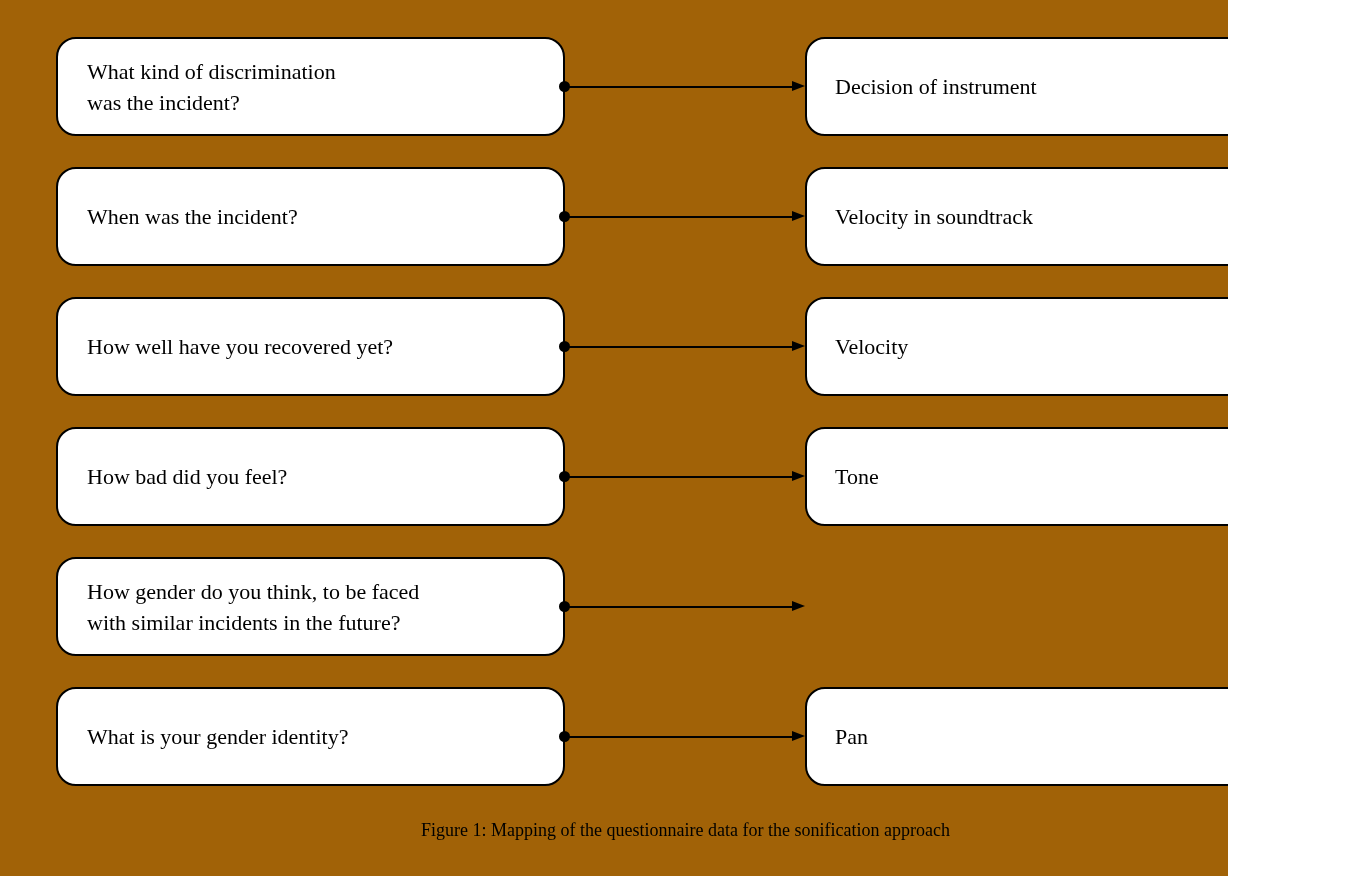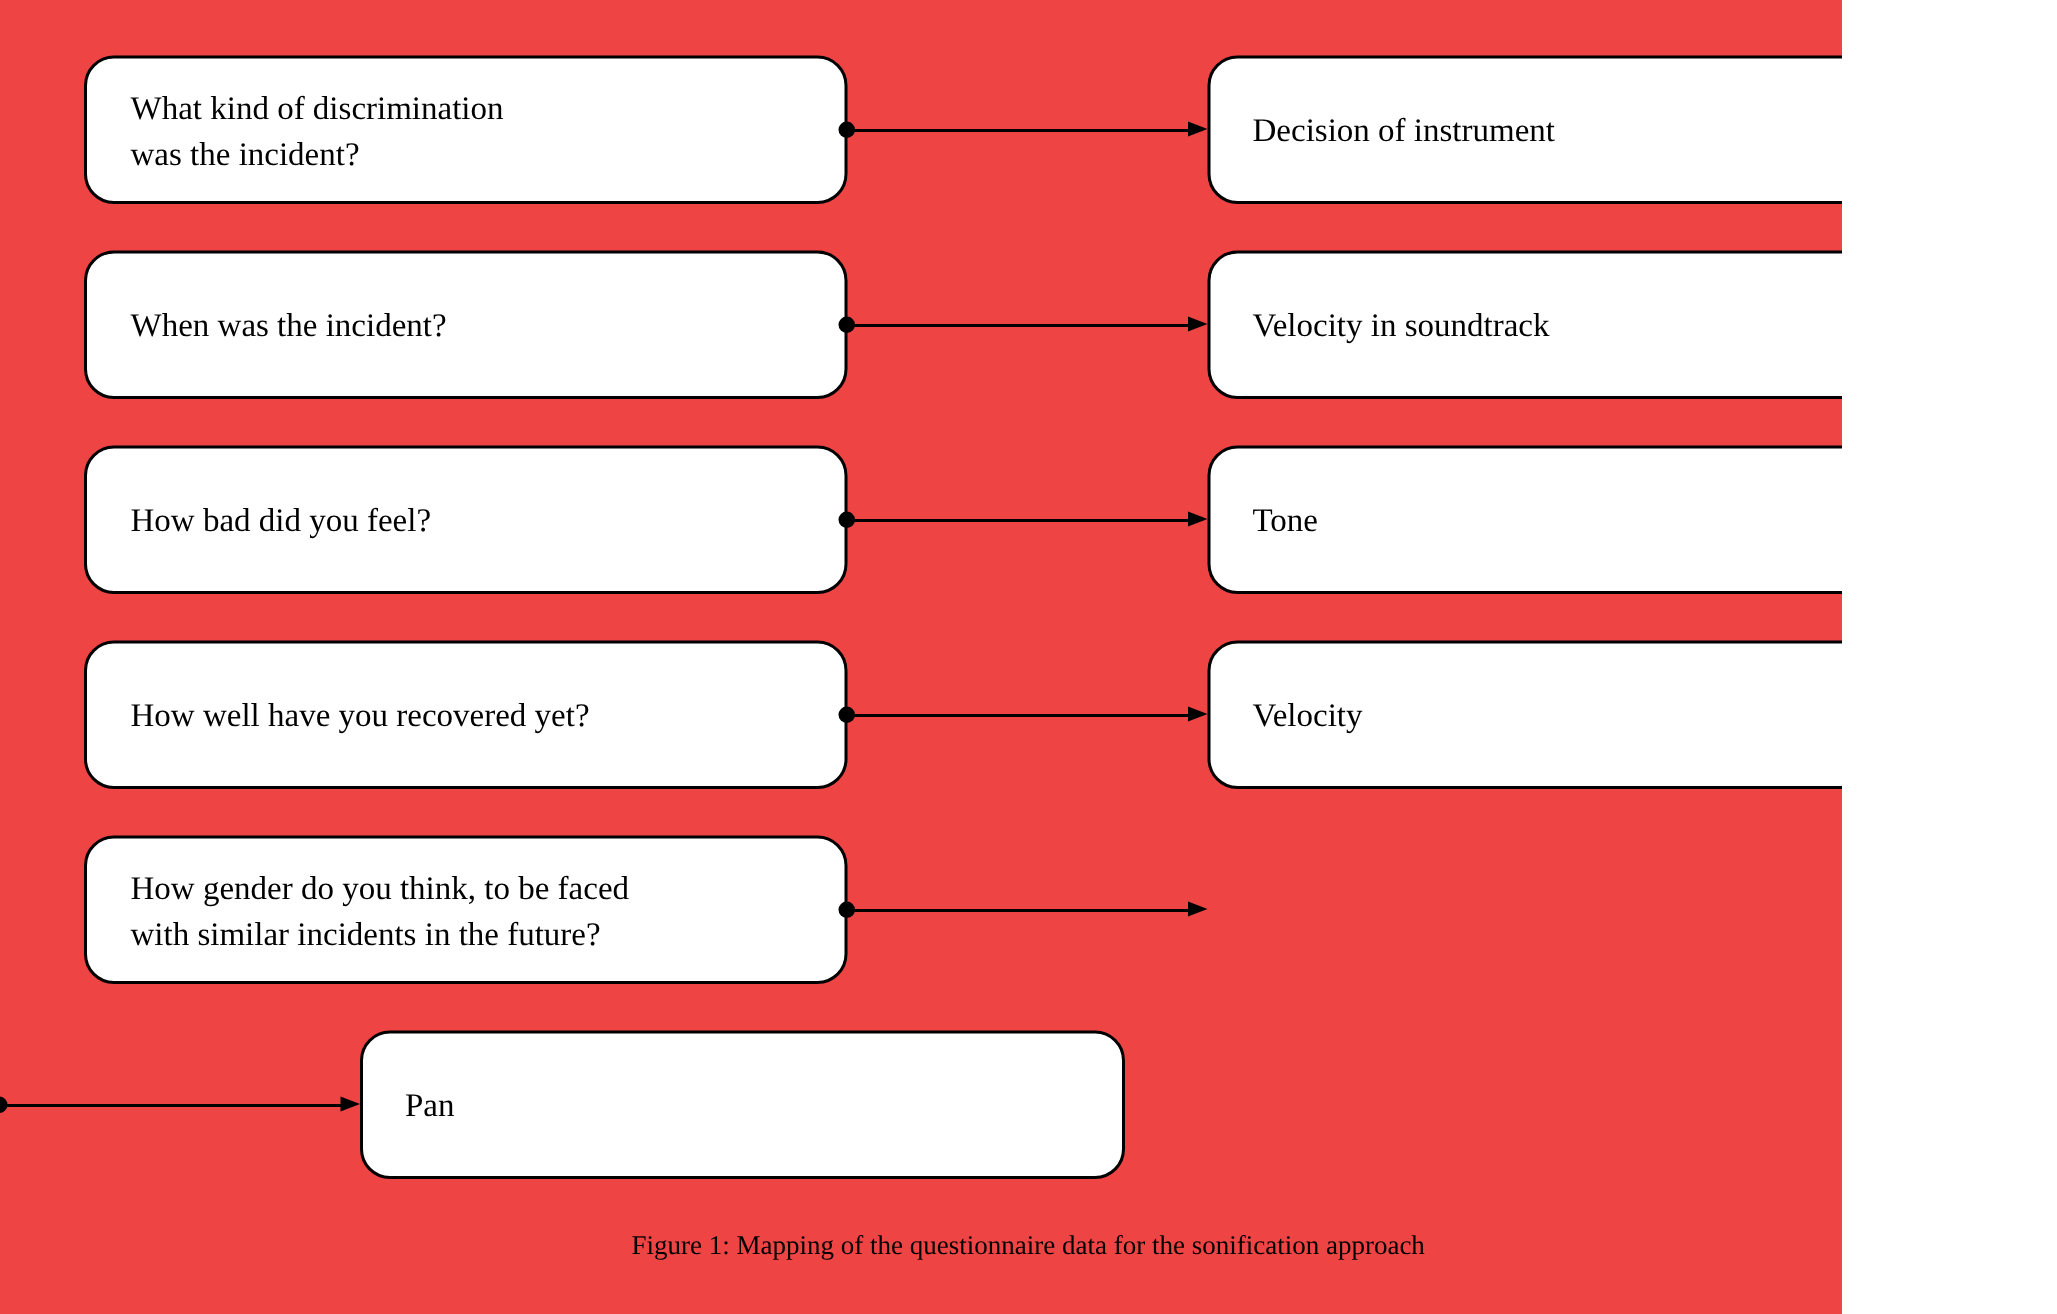--- a/index.html
+++ b/index.html
@@ -4,21 +4,21 @@
 <style>
   html, body {
     margin: 0;
     padding: 0;
     background: #ffffff;
   }
   .page {
     position: relative;
     width: 1228px;
     height: 876px;
-    background: #ef4444;
+    background: #a16207;
     font-family: "Liberation Serif", "DejaVu Serif", serif;
     color: #000000;
     overflow: hidden;
   }
   .diagram {
     position: absolute;
     top: 37px;
     left: 0;
     width: 1371px;
   }
@@ -128,59 +128,62 @@
         <div class="line"></div>
         <div class="head"></div>
       </div>
       <div class="box right">
         <span class="label">Velocity in soundtrack</span>
       </div>
     </div>
 
     <div class="row">
       <div class="box left">
+        <span class="label">How well have you recovered yet?</span>
+      </div>
+      <div class="connector">
+        <div class="dot"></div>
+        <div class="line"></div>
+        <div class="head"></div>
+      </div>
+      <div class="box right">
+        <span class="label">Velocity</span>
+      </div>
+    </div>
+
+    <div class="row">
+      <div class="box left">
         <span class="label">How bad did you feel?</span>
       </div>
       <div class="connector">
         <div class="dot"></div>
         <div class="line"></div>
         <div class="head"></div>
       </div>
       <div class="box right">
         <span class="label">Tone</span>
-      </div>
-    </div>
-
-    <div class="row">
-      <div class="box left">
-        <span class="label">How well have you recovered yet?</span>
-      </div>
-      <div class="connector">
-        <div class="dot"></div>
-        <div class="line"></div>
-        <div class="head"></div>
-      </div>
-      <div class="box right">
-        <span class="label">Velocity</span>
       </div>
     </div>
 
     <div class="row">
       <div class="box left">
         <span class="label">How gender do you think, to be faced
 with similar incidents in the future?</span>
       </div>
       <div class="connector">
         <div class="dot"></div>
         <div class="line"></div>
         <div class="head"></div>
       </div>
     </div>
 
     <div class="row">
+      <div class="box left">
+        <span class="label">What is your gender identity?</span>
+      </div>
       <div class="connector">
         <div class="dot"></div>
         <div class="line"></div>
         <div class="head"></div>
       </div>
       <div class="box right">
         <span class="label">Pan</span>
       </div>
     </div>
 

